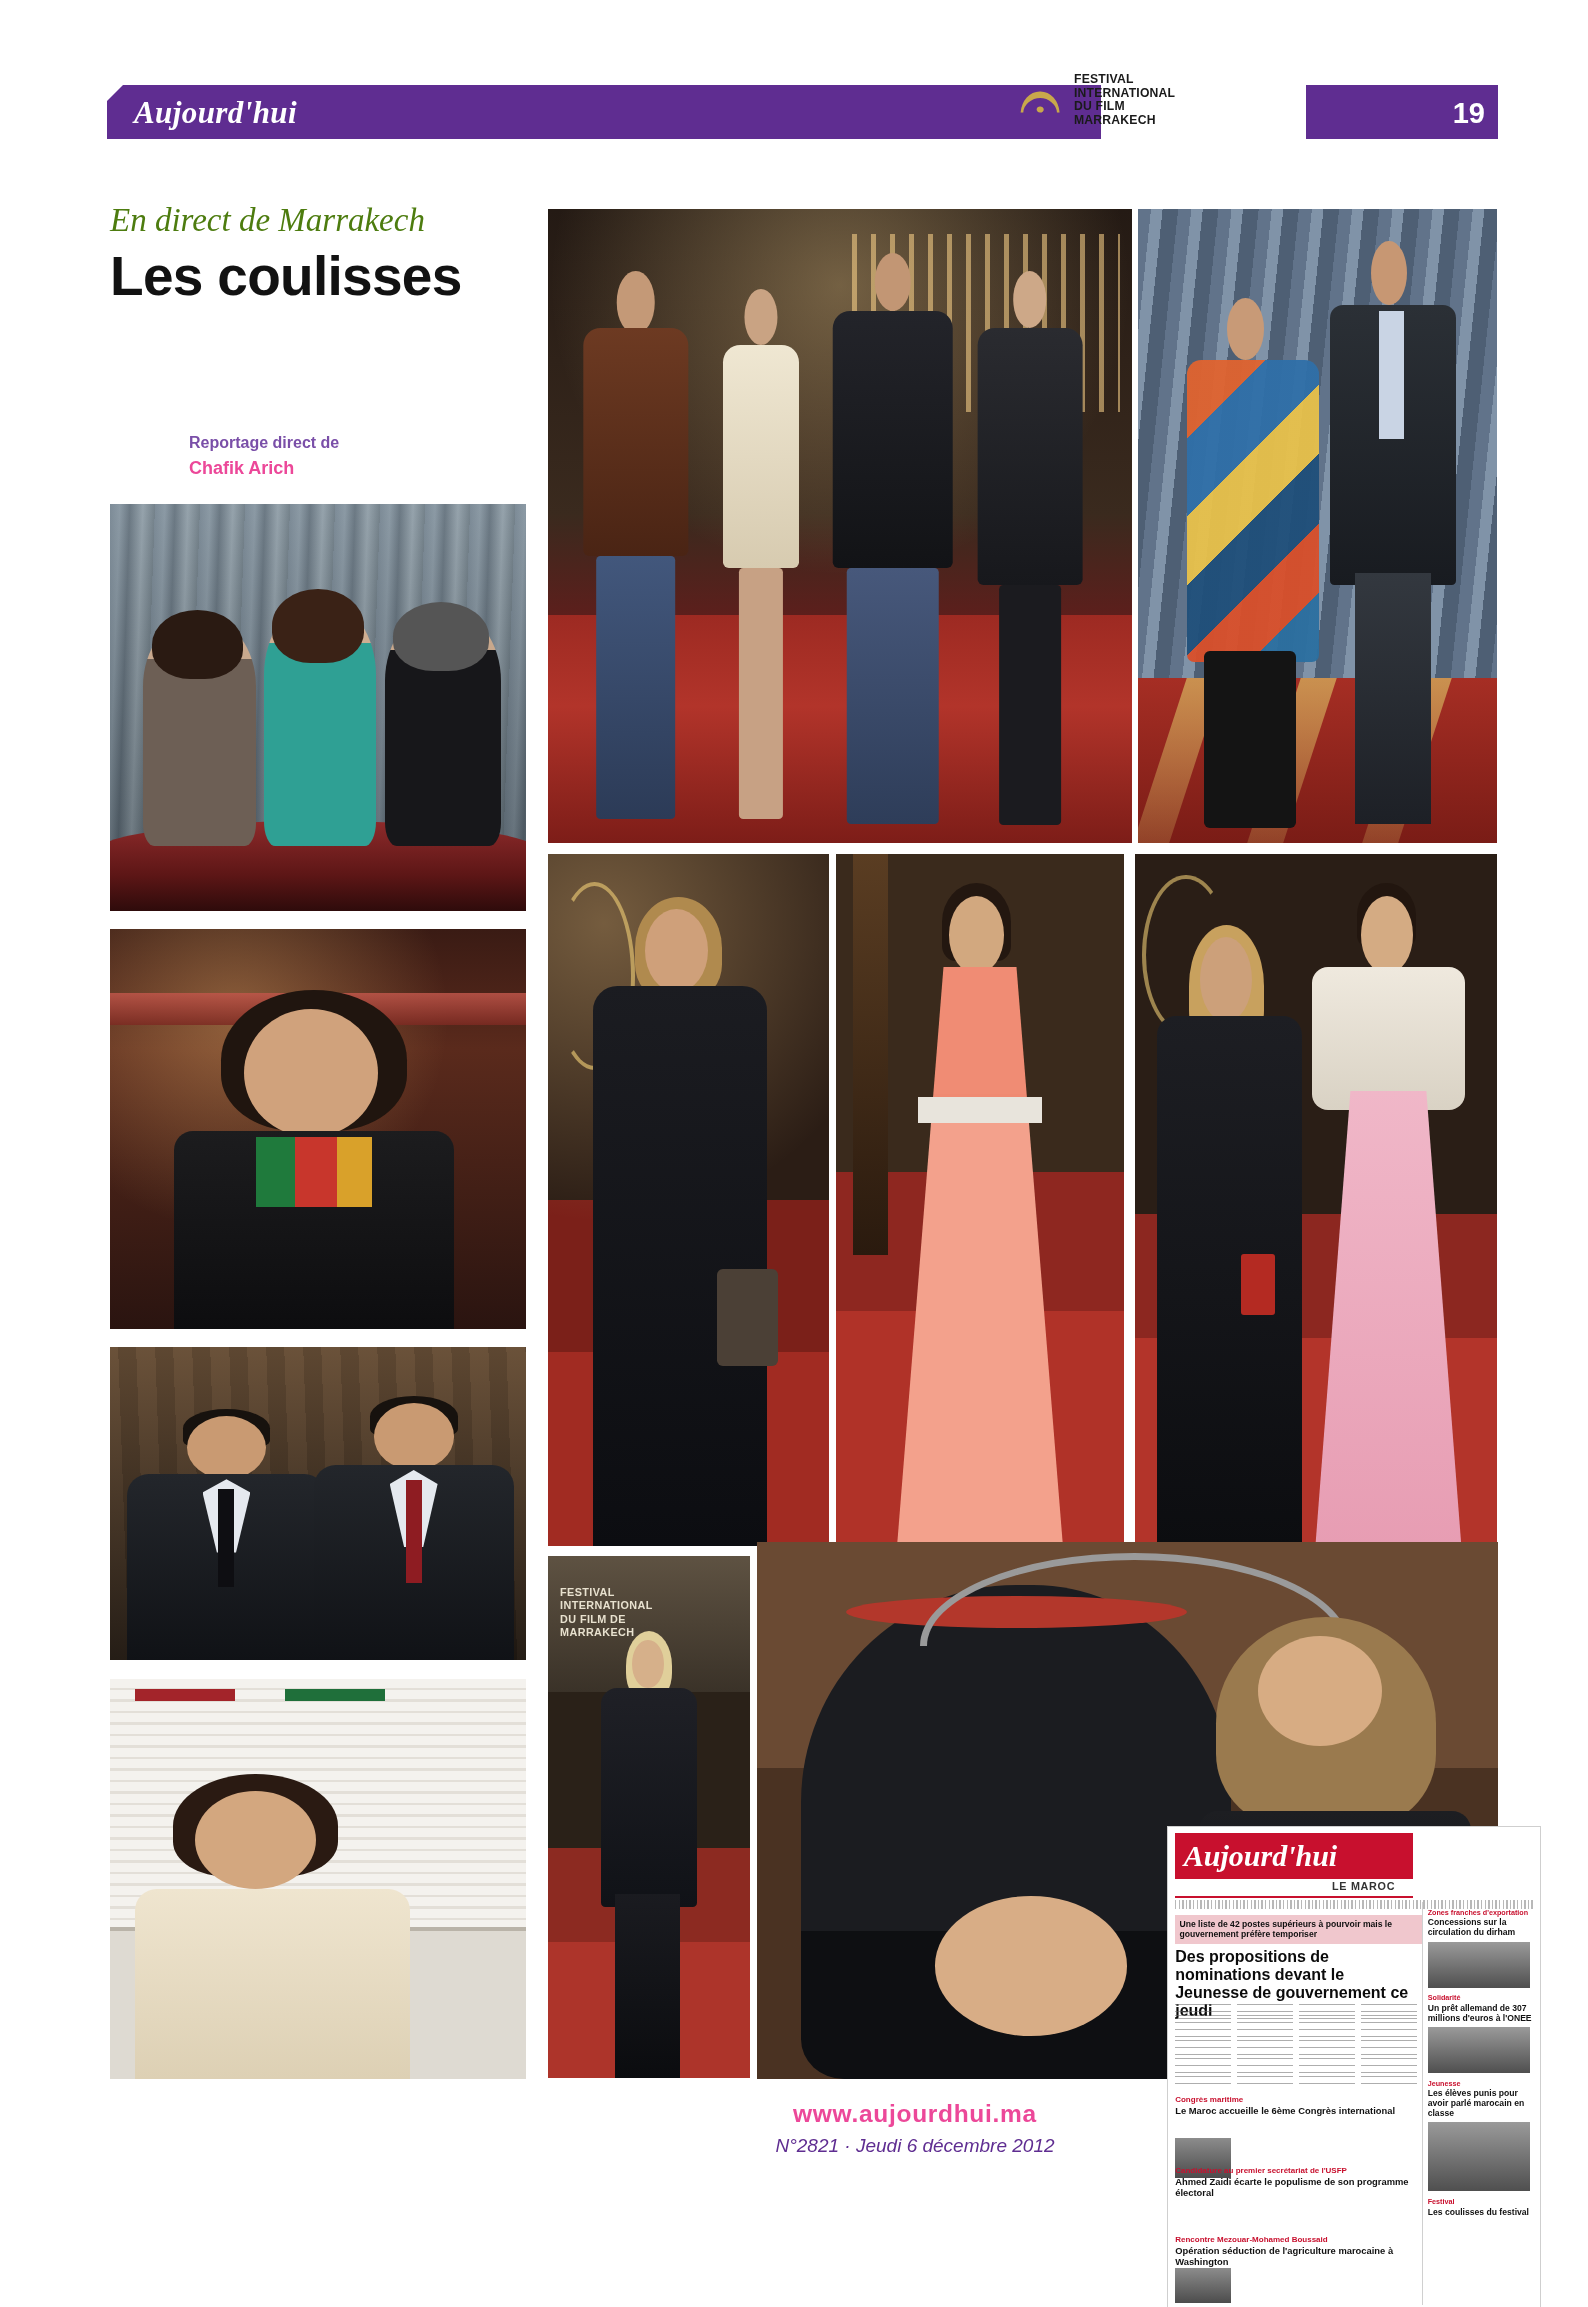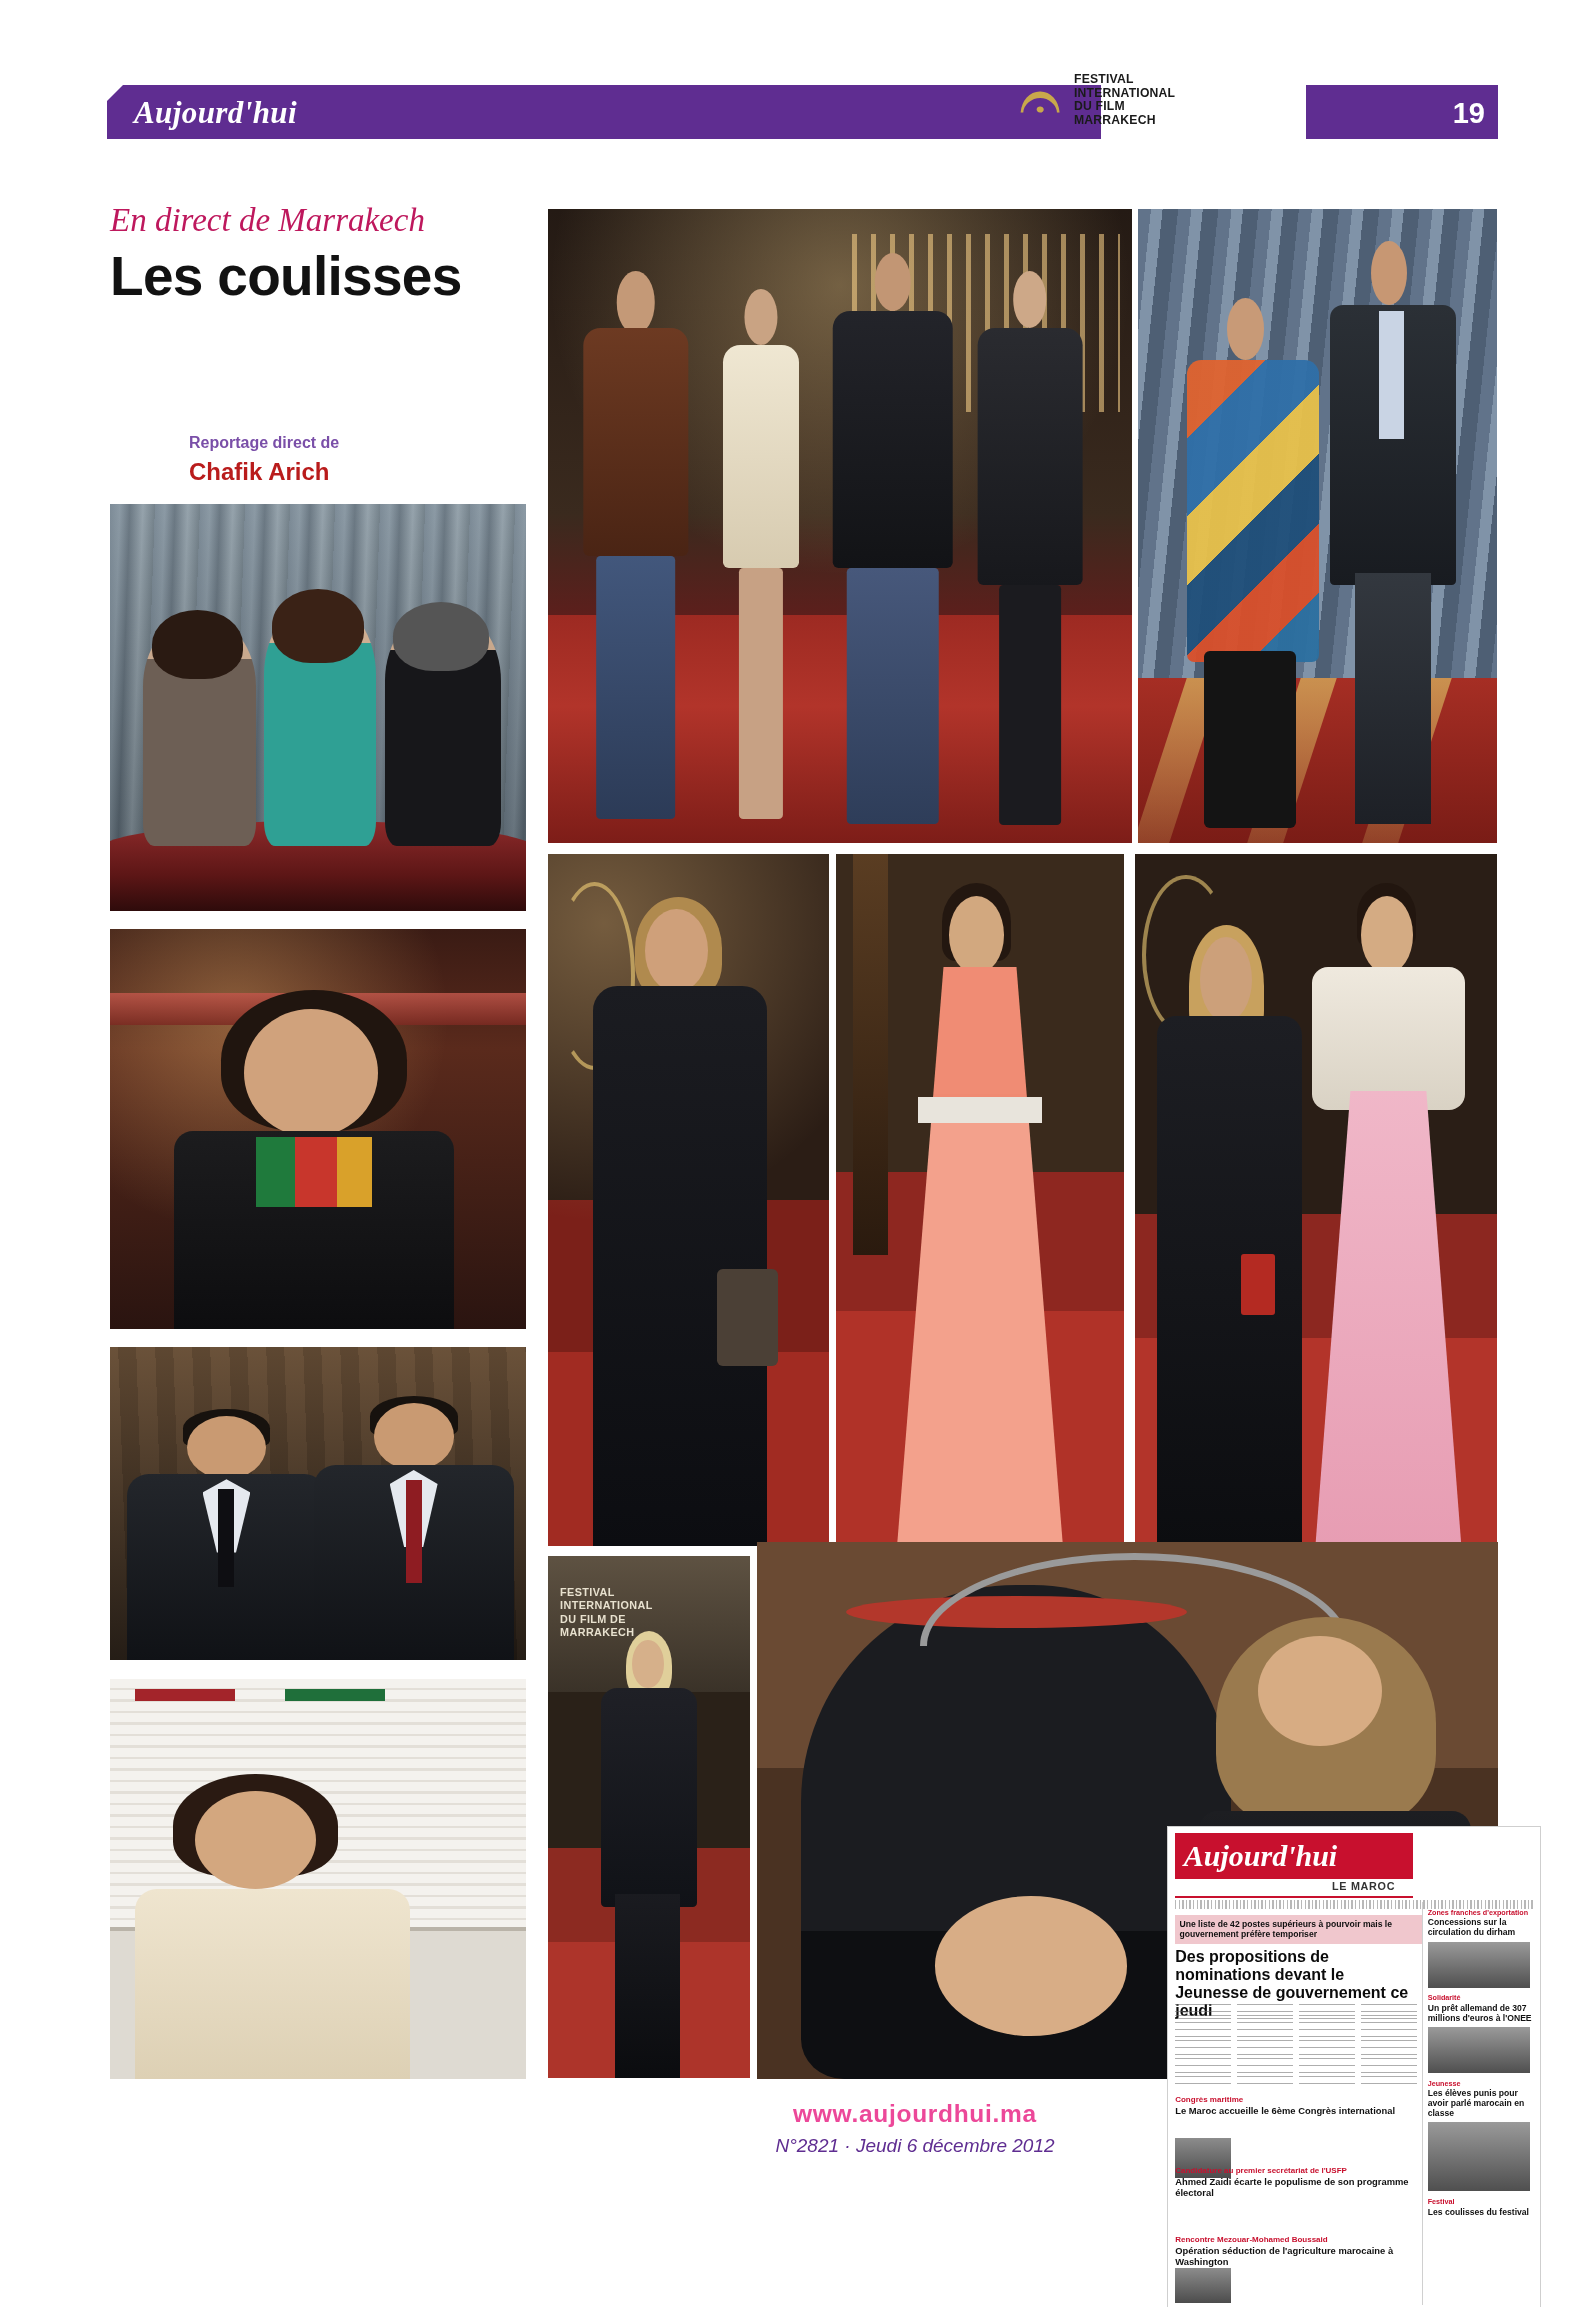--- a/index.html
+++ b/index.html
@@ -98,21 +98,21 @@
     color: #1a1a1a;
     letter-spacing: 0.2px;
   }
 
   
   .kicker {
     position: absolute;
     left: 110px;
     top: 202px;
     width: 461px;
-    color: #be185d;
+    color: #4d7c0f;
     font-family: "Liberation Serif", serif;
     font-style: italic;
     font-size: 33px;
   }
   .headline {
     position: absolute;
     left: 110px;
     top: 245px;
     width: 461px;
     color: #121212;
@@ -127,22 +127,22 @@
     left: 189px;
     top: 434px;
     color: #7a4fa8;
     font-size: 16px;
     font-weight: bold;
   }
   .credit-name {
     position: absolute;
     left: 189px;
     top: 458px;
-    color: #b91c1c;
-    font-size: 24px;
+    color: #ec4899;
+    font-size: 18px;
     font-weight: bold;
   }
 
   
   .site-url {
     position: absolute;
     left: 663px;
     top: 2100px;
     width: 504px;
     text-align: center;

